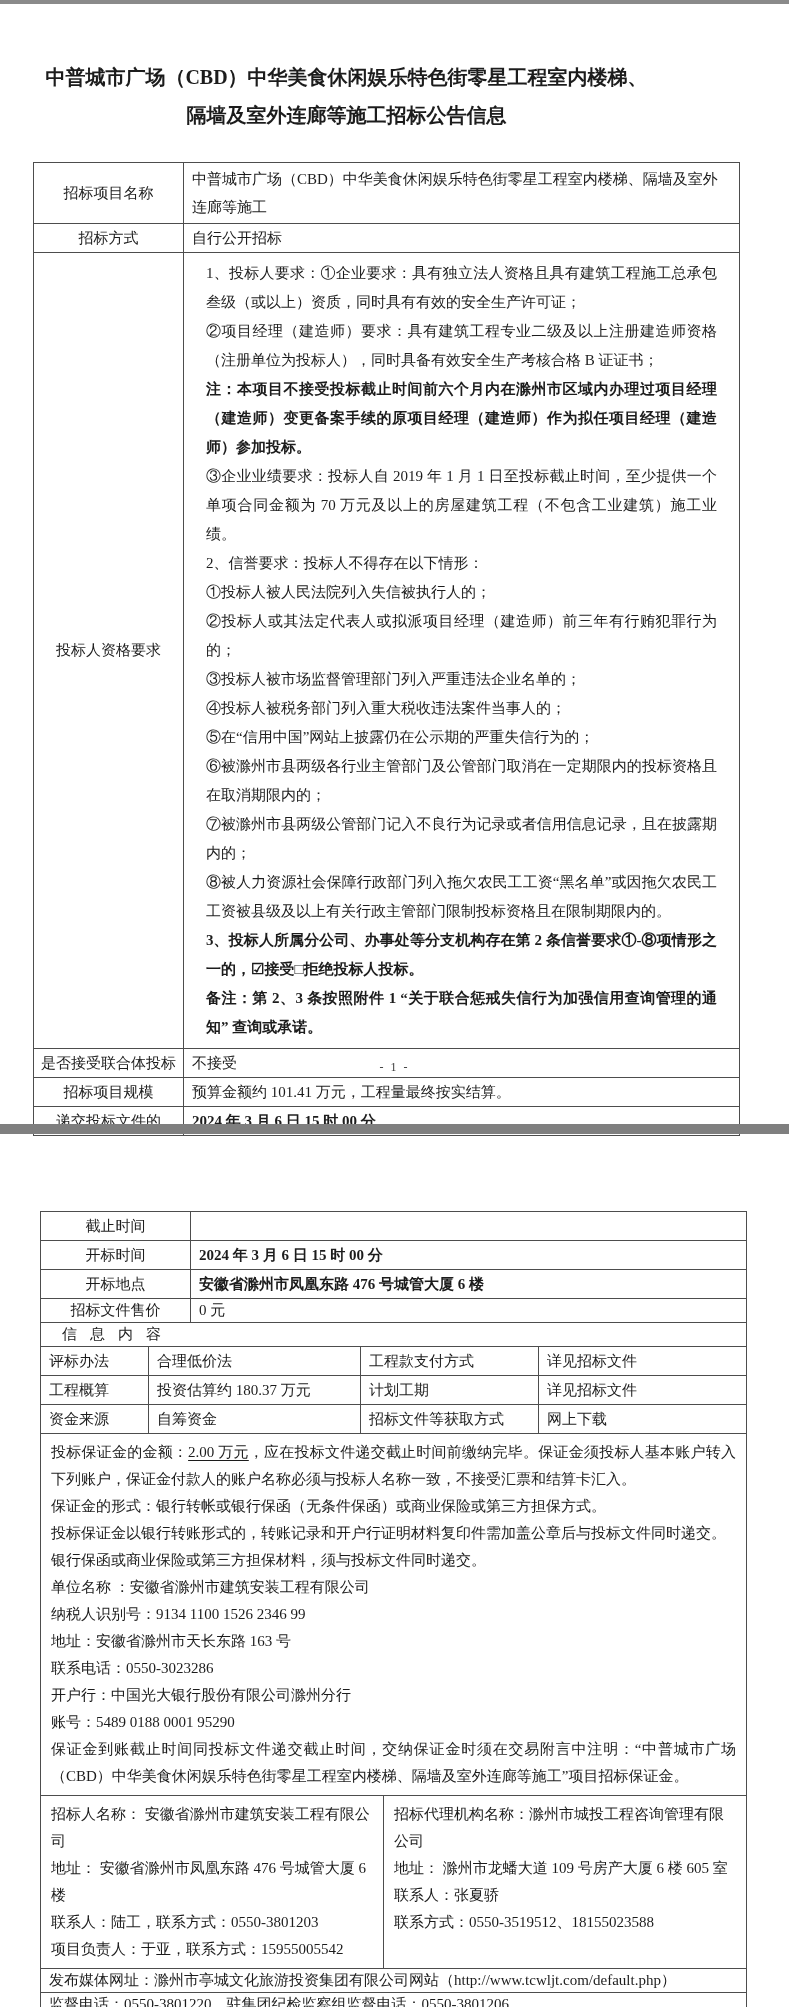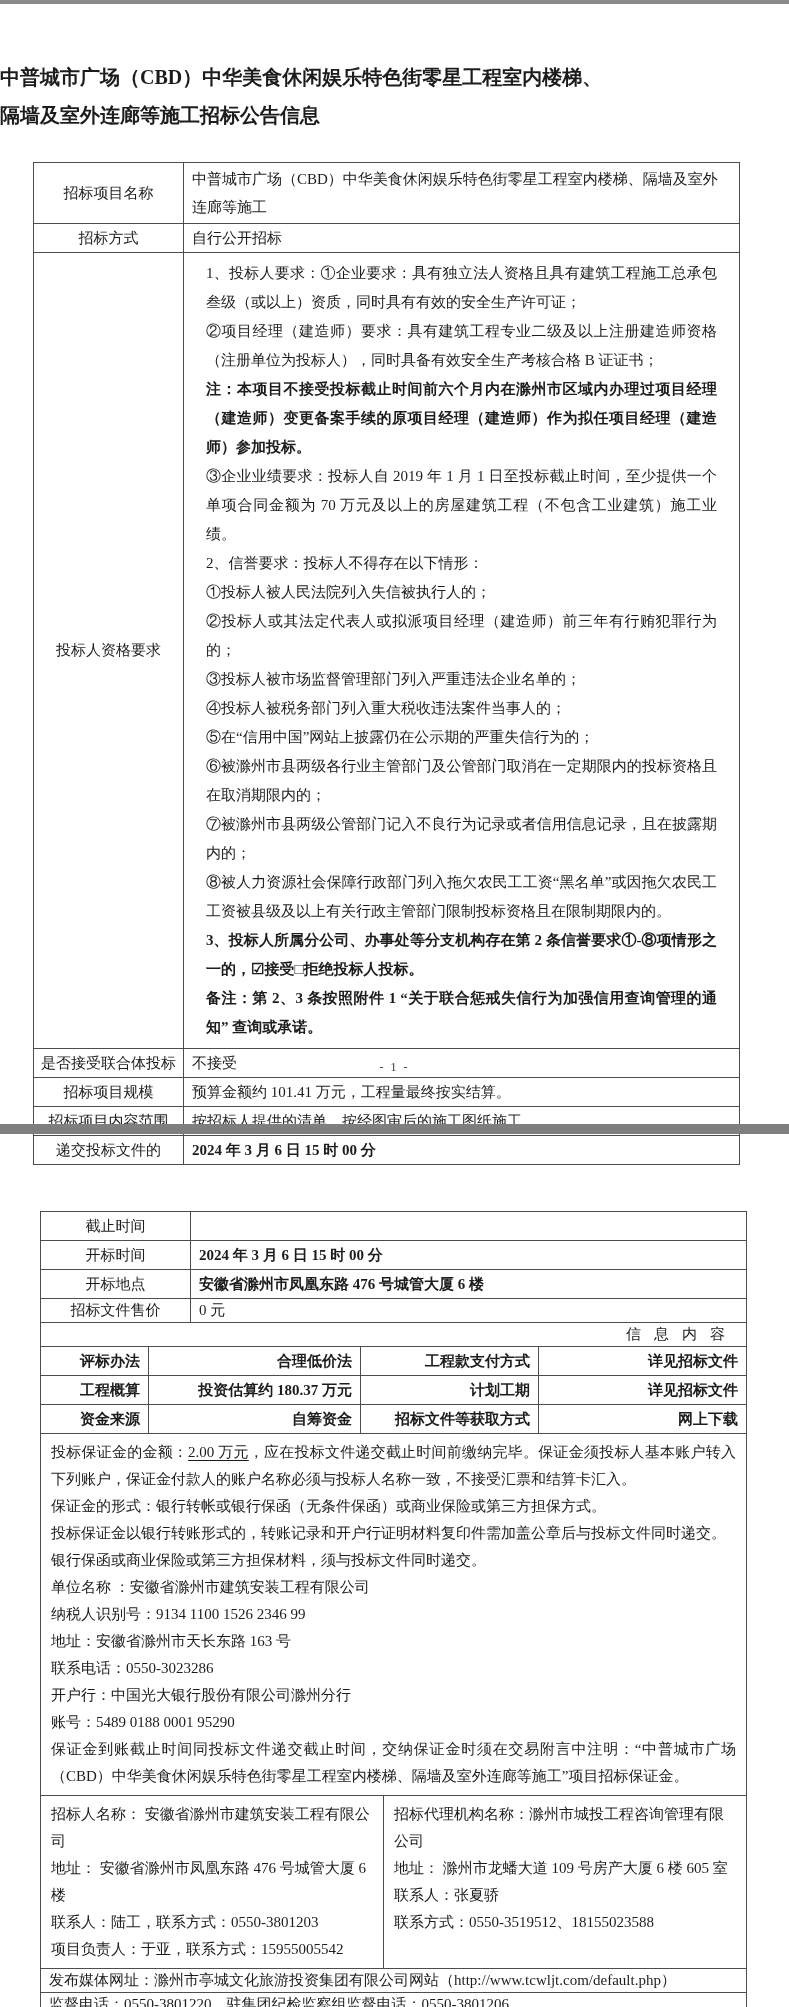--- a/index.html
+++ b/index.html
@@ -1,37 +1,37 @@
 <!DOCTYPE html>
 <html><head>
 <meta charset="utf-8">
 <style>
   html,body{margin:0;padding:0;background:#ffffff;width:789px;height:2007px;position:relative;
     font-family:"Liberation Serif","DejaVu Serif",serif;color:#1c1c1c;overflow:hidden;}
   .topbar{position:absolute;top:0;left:0;width:789px;height:4px;background:#8a8a8a;}
   .divider{position:absolute;top:1124px;left:0;width:789px;height:10px;background:#7f7f7f;}
-  .title{position:absolute;top:58px;left:0;width:693px;text-align:left;font-weight:bold;
+  .title{position:absolute;top:58px;left:0;width:693px;text-align:center;font-weight:bold;
     font-size:20px;line-height:38px;}
   .pageno{position:absolute;top:1060px;left:0;width:789px;text-align:center;font-size:12px;color:#3a3a3a;letter-spacing:2px;}
   .tblwrap1{position:absolute;top:163px;left:33px;width:707px;}
   .tblwrap2{position:absolute;top:1212px;left:40px;width:707px;}
   table{border-collapse:collapse;width:707px;table-layout:fixed;margin-top:-1px;}
   td{border:1px solid #4d4d4d;font-size:15px;vertical-align:middle;padding:2px 8px;}
   td.lab{text-align:center;padding:2px 4px;}
   .h56{height:54px;}
   .h30{height:29px;}
   .h28{height:14px;}
   .bigcell p{margin:0;line-height:29px;text-align:justify;}
   .bigcell{padding:6px 22px;vertical-align:top;}
   .bigcell2 p{margin:0;line-height:27px;text-align:justify;}
   .bigcell2{padding:5px 10px;vertical-align:top;}
   .bold{font-weight:bold;}
   .u{text-decoration:underline;text-underline-offset:3px;}
-  .inforow td{text-align:right;letter-spacing:13px;padding-left:21px;}
-  .gridrow td{text-align:right;font-weight:bold;}
+  .inforow td{text-align:left;letter-spacing:13px;padding-left:21px;}
+  .gridrow td{text-align:left;}
   .twocol p{margin:0;line-height:27px;}
   .twocol{padding:5px 10px;vertical-align:top;font-family:Liberation Serif, serif;}
   .val{text-align:left;}
 </style>
 </head>
 <body>
 
 <div class="topbar"></div>
 
 <div class="title">
@@ -76,24 +76,20 @@
     </tr>
     <tr class="h30">
       <td class="lab">是否接受联合体投标</td>
       <td class="val">不接受</td>
     </tr>
     <tr class="h30">
       <td class="lab">招标项目规模</td>
       <td class="val">预算金额约 101.41 万元，工程量最终按实结算。</td>
     </tr>
     <tr class="h30">
-      <td class="lab">招标项目内容范围</td>
-      <td class="val">按招标人提供的清单，按经图审后的施工图纸施工。</td>
-    </tr>
-    <tr class="h30">
       <td class="lab">递交投标文件的</td>
       <td class="val bold">2024 年 3 月 6 日 15 时 00 分</td>
     </tr>
   </tbody>
     </table>
 </div>
 
 <div class="pageno">- 1 -</div>
 
 <div class="divider"></div>

